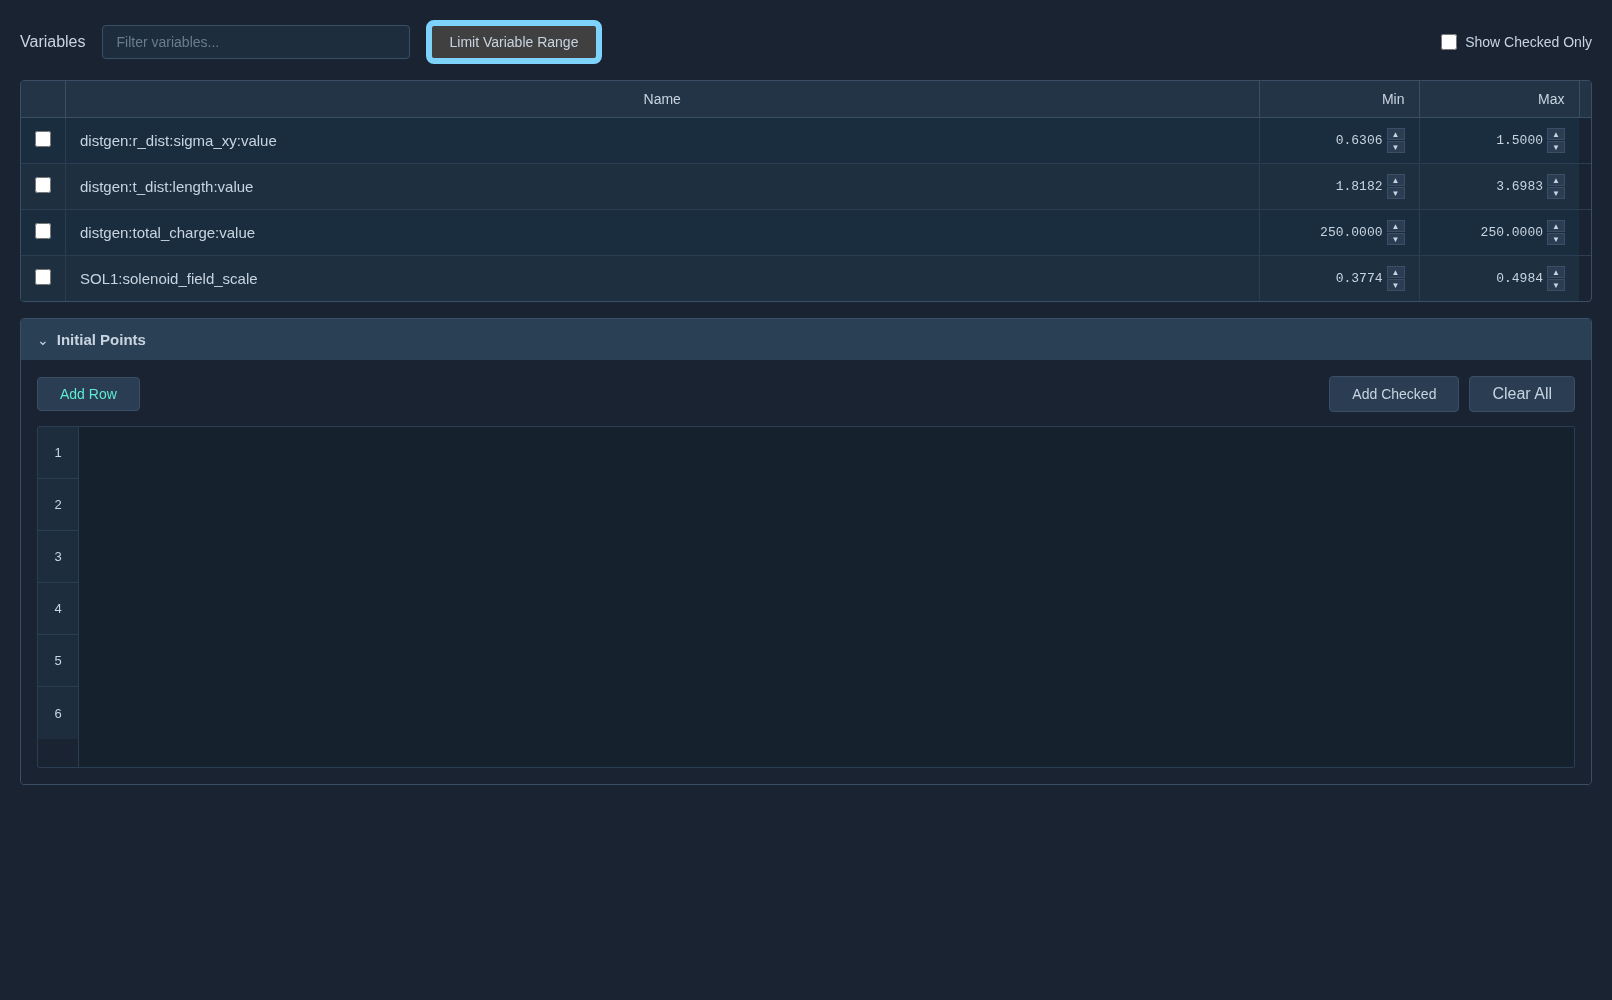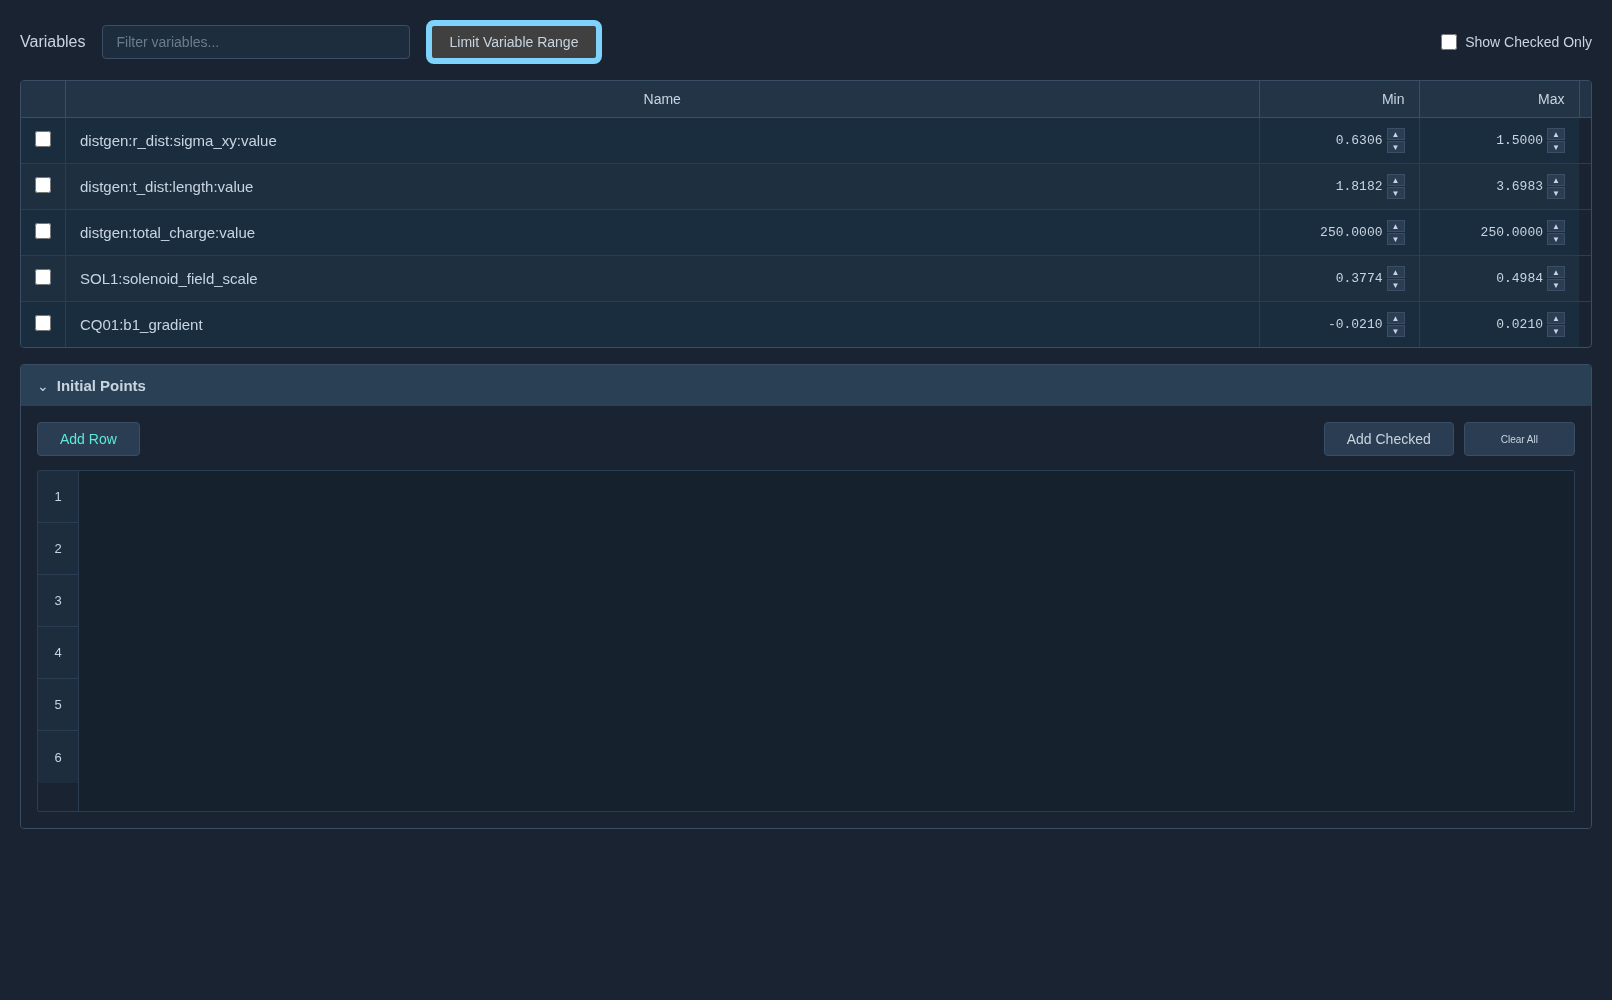--- a/index.html
+++ b/index.html
@@ -268,22 +268,22 @@
       font-size: 14px;
       padding: 8px 22px;
       cursor: pointer;
     }
 
     .clear-all-btn {
       background: #2a3d52;
       border: 1px solid #3a4e65;
       border-radius: 4px;
       color: #c8d4e0;
-      font-size: 10px;
-      padding: 8px 36px;
+      font-size: 16px;
+      padding: 8px 22px;
       cursor: pointer;
     }
 
     
     .points-grid-container {
       border: 1px solid #2a3d52;
       border-radius: 2px;
       overflow: hidden;
       background: #1a2332;
       position: relative;
@@ -451,44 +451,20 @@
       <td class="value-cell">
         <div class="value-with-spinner">
           <span>0.4984</span>
           <div class="spinner-btns">
             <button class="spinner-btn">▲</button>
             <button class="spinner-btn">▼</button>
           </div>
         </div>
       </td>
     </tr>
-          <tr style="background: rgb(26, 45, 62);">
-      <td class="checkbox-cell">
-        <input type="checkbox" class="row-checkbox" style="">
-      </td>
-      <td class="name-cell">CQ01:b1_gradient</td>
-      <td class="value-cell">
-        <div class="value-with-spinner">
-          <span>-0.0210</span>
-          <div class="spinner-btns">
-            <button class="spinner-btn">▲</button>
-            <button class="spinner-btn">▼</button>
-          </div>
-        </div>
-      </td>
-      <td class="value-cell">
-        <div class="value-with-spinner">
-          <span>0.0210</span>
-          <div class="spinner-btns">
-            <button class="spinner-btn">▲</button>
-            <button class="spinner-btn">▼</button>
-          </div>
-        </div>
-      </td>
-    </tr>
         </tbody>
     </table>
   </div>
 </div>
 
 <div class="initial-points-section">
   <div class="initial-points-header">
     <span class="chevron-icon">⌄</span>
     <span class="initial-points-title">Initial Points</span>
   </div>

